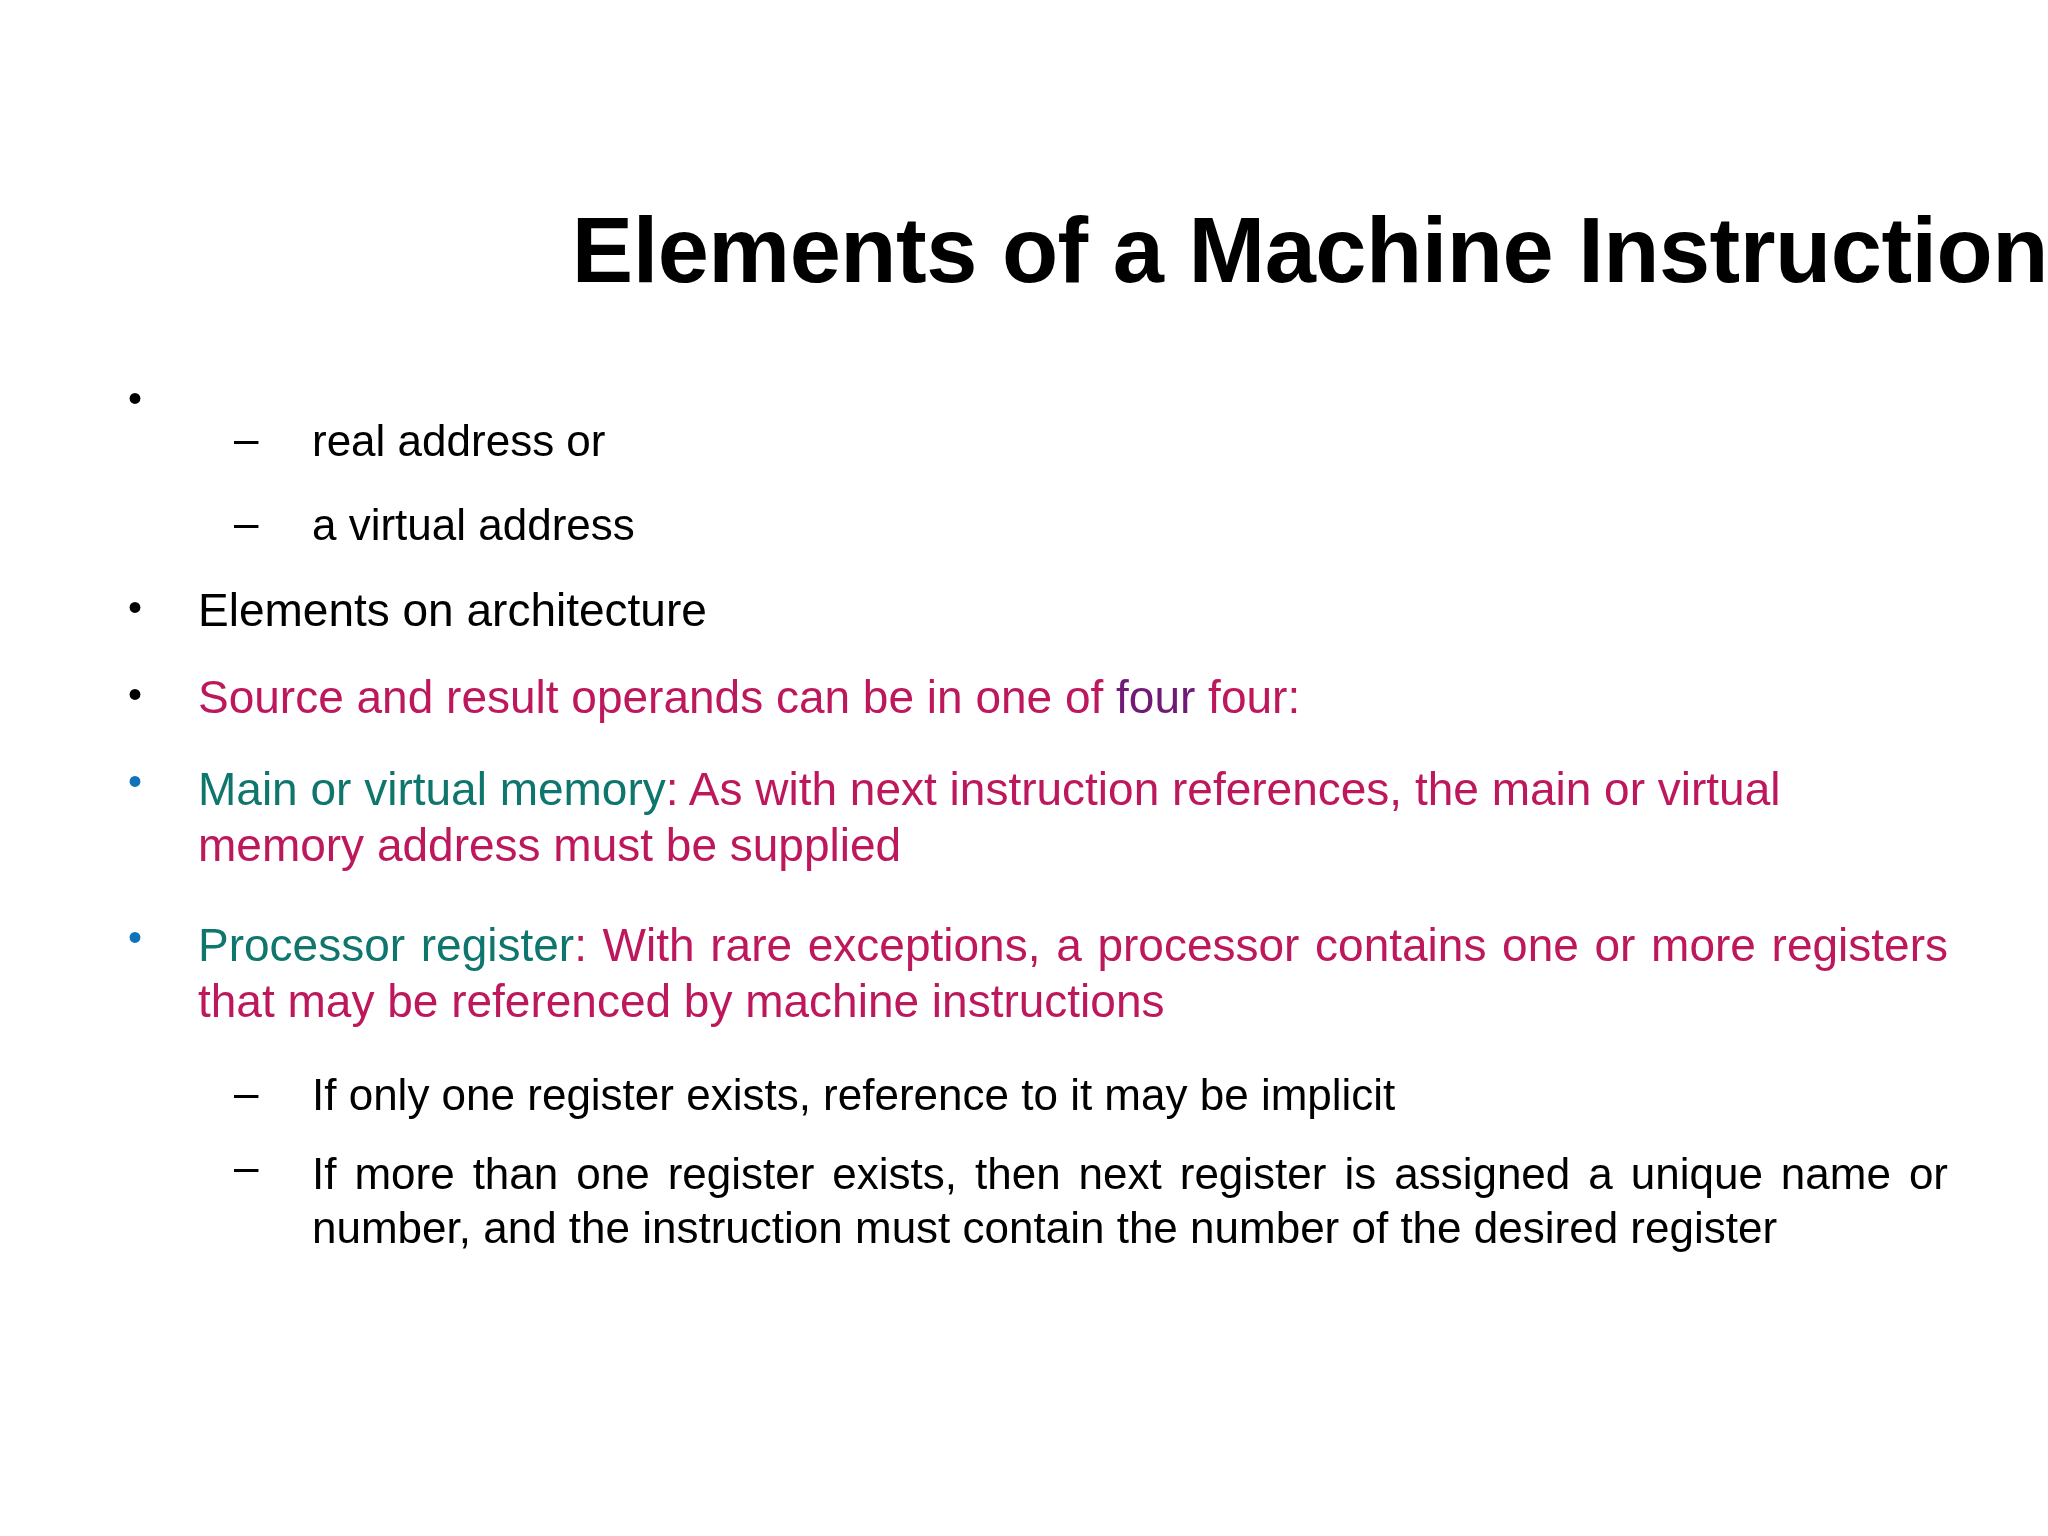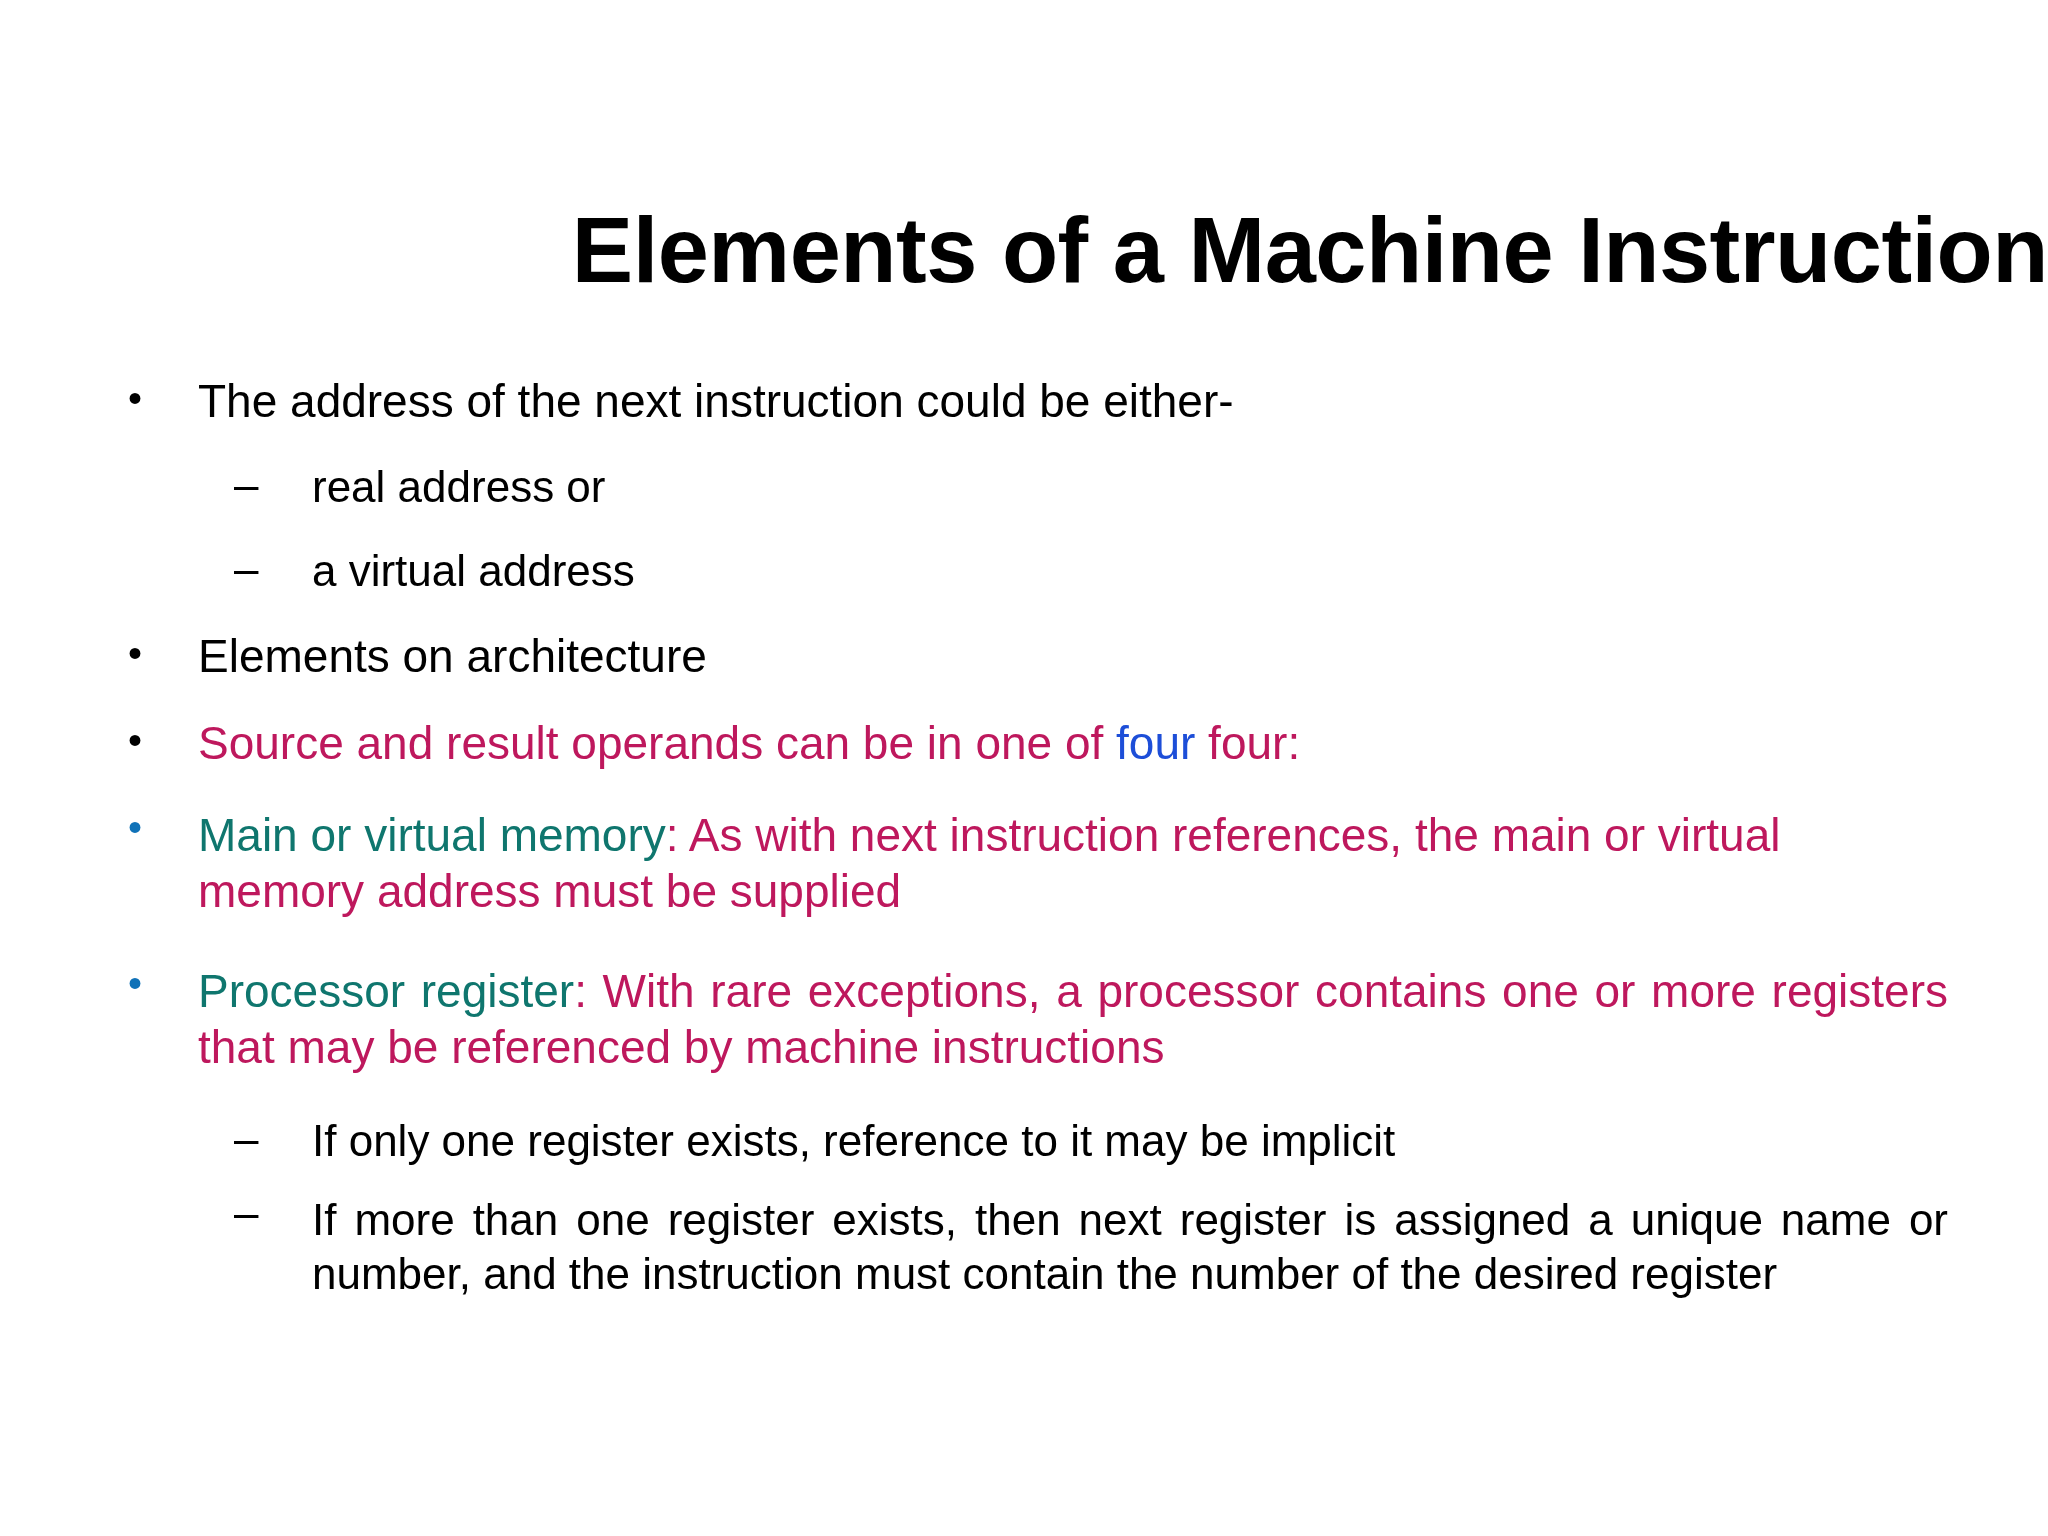--- a/index.html
+++ b/index.html
@@ -94,38 +94,37 @@
 
   .justify {
     text-align: justify;
     text-align-last: left;
   }
 
   .tight-gap { margin-bottom: 30px; }
   .big-gap   { margin-bottom: 44px; }
 
   .blue  { color: #0f766e; }
-  .red   { color: #1d4ed8; margin-top: 24px; }
+  .red   { color: #701a75; margin-top: 24px; }
   .black { color: #be185d; }
 
   .bullet-blue { color: #1072B8; }
   .bullet-black { color: #000000; }
 </style>
 </head>
 <body>
 
 <div class="slide">
 
   <h1 class="slide-title">Elements of a Machine Instruction</h1>
 
   <div class="body-block">
 
     <div class="line lvl1">
       <span class="bullet bullet-black">•</span>
-      <span>The address of the next instruction could be either-</span>
     </div>
 
     <div class="line lvl2">
       <span class="bullet bullet-black">–</span>
       <span>real address or</span>
     </div>
 
     <div class="line lvl2">
       <span class="bullet bullet-black">–</span>
       <span>a virtual address</span>

